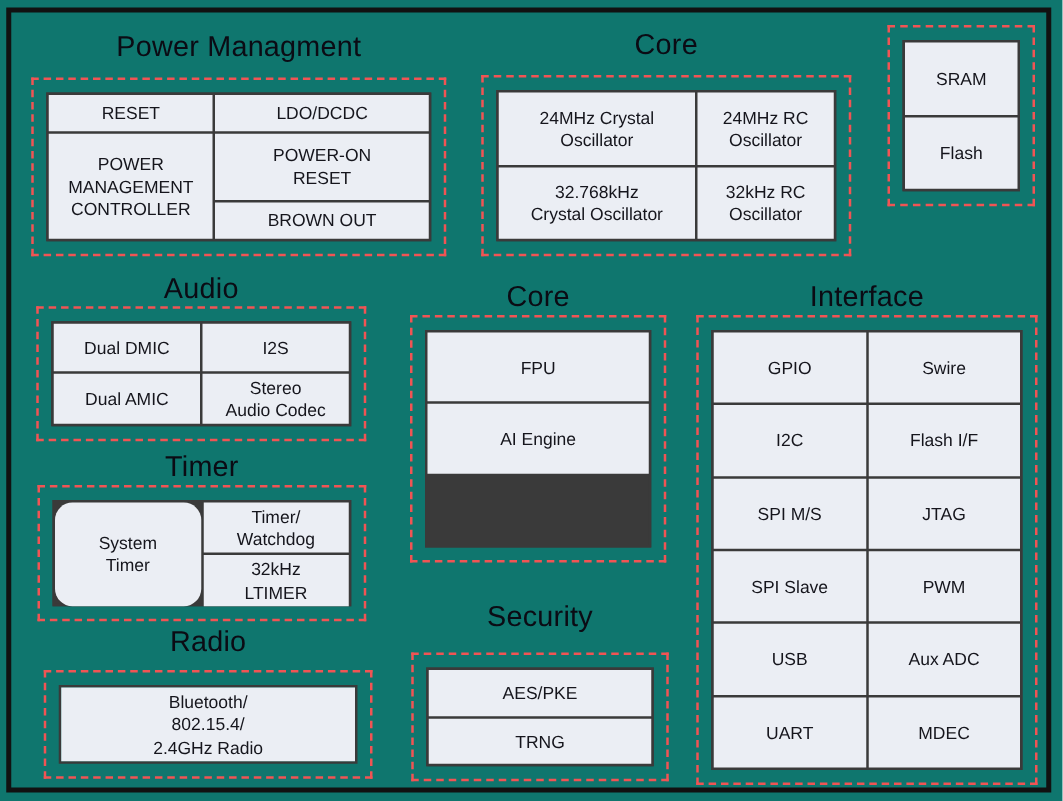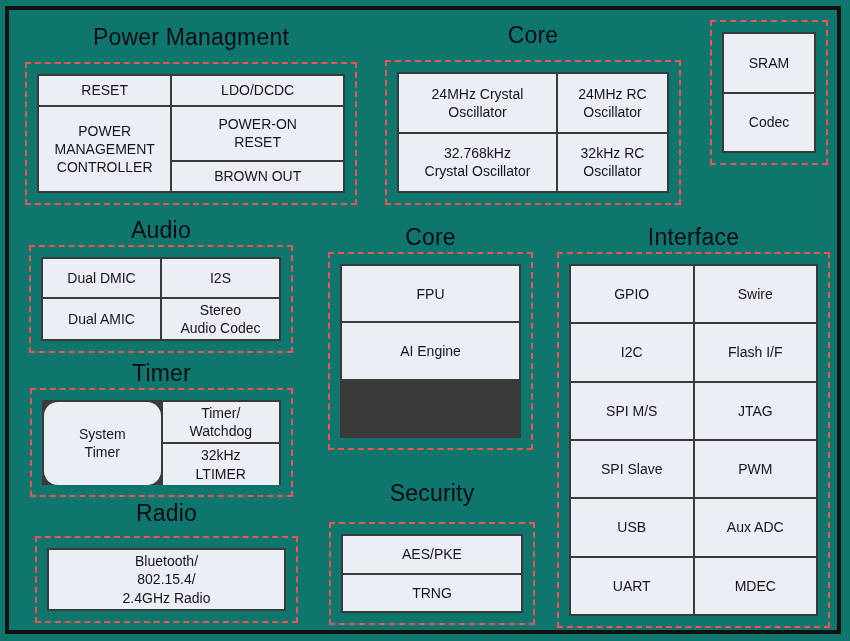--- a/index.html
+++ b/index.html
@@ -138,21 +138,21 @@
         <div class="cell">32kHz RC
 Oscillator</div>
       </div>
     </div>
   </div>
 
   <div class="sec sec-memory">
     <div class="dashed">
       <div class="tbl g-memory">
         <div class="cell">SRAM</div>
-        <div class="cell">Codec</div>
+        <div class="cell">Flash</div>
       </div>
     </div>
   </div>
 
   <div class="sec sec-audio">
     <h2 class="sec-title">Audio</h2>
     <div class="dashed">
       <div class="tbl g-audio">
         <div class="cell">Dual DMIC</div>
         <div class="cell">I2S</div>

